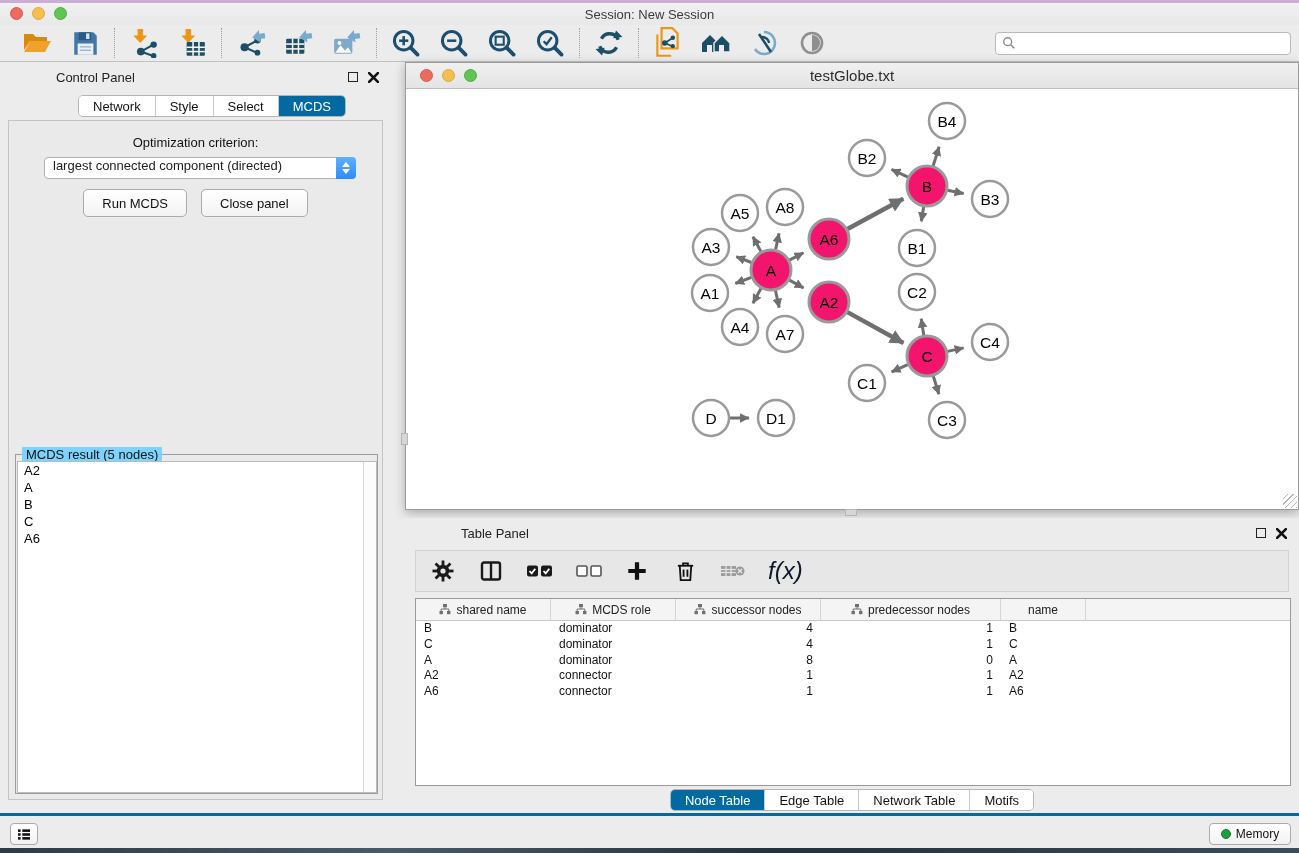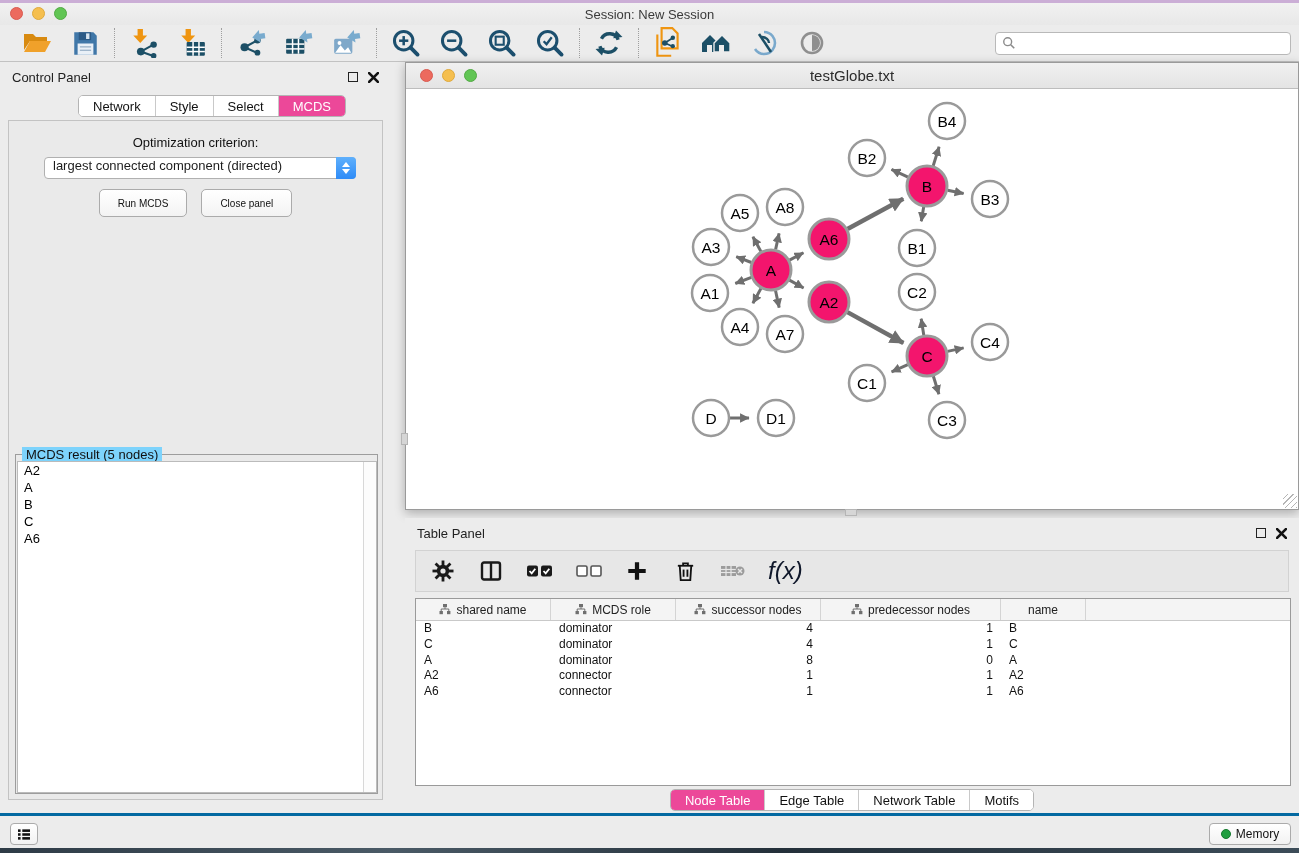--- a/index.html
+++ b/index.html
@@ -21,38 +21,38 @@
   .toolbar { left:0; top:25px; width:1299px; height:37px; background:#ececec; border-bottom:1px solid #c2c2c2; display:flex; align-items:center; padding:0 8px; }
   .tb-group { display:flex; align-items:center; gap:14px; padding:0 12px; }
   .tb-divider { width:1px; height:30px; border-left:1px dotted #9f9f9f; }
   .tb-btn { width:34px; height:32px; display:flex; align-items:center; justify-content:center; }
   .search-wrap { margin-left:auto; width:296px; height:23px; background:#fff; border:1px solid #b9b9b9; border-radius:4px; display:flex; align-items:center; padding:0 6px; gap:4px; }
   .search-wrap input { border:none; outline:none; flex:1; font-size:12px; background:transparent; font-family:"Liberation Sans",sans-serif;}
 
   
   .control-panel { left:0; top:62px; width:391px; height:751px; background:#ececec; }
   .panel-head { height:30px; display:flex; align-items:center; padding:0 12px; }
-  .panel-title { font-size:13px; color:#222; }
+  .panel-title { font-size:13px; color:#222;margin-left:44px; }
   .panel-head-icons { margin-left:auto; display:flex; gap:10px; align-items:center; }
   .float-box { width:10px; height:10px; border:1.6px solid #222; background:transparent; }
 
   .segbar { position:absolute; left:78px; top:33px; display:flex; border:1px solid #b4b4b4; border-radius:5px; overflow:hidden; background:#fff; height:22px; }
   .seg { padding:2px 14px; font-size:13px; line-height:17px; color:#111; background:#fff; border-right:1px solid #c9c9c9; display:flex; align-items:center;}
   .seg:last-child { border-right:none; }
-  .seg.active { background:#ec4899; color:#fff; }
+  .seg.active { background:#0369a1; color:#fff; }
 
   .cp-content { position:absolute; left:8px; top:58px; width:375px; height:680px; background:#eaeaea; border:1px solid #c3c3c3; }
   .opt-label { position:absolute; left:0; top:14px; width:100%; text-align:center; font-size:13px; color:#111; }
   .combo { position:absolute; left:35px; top:36px; width:312px; height:22px; background:#fff; border:1px solid #b0b0b0; border-radius:4px; display:flex; align-items:flex-start; }
   .combo-text { flex:1; padding:0 8px; font-size:13px; white-space:nowrap; overflow:hidden; }
   .combo-step { width:20px; height:22px; margin:-1px -1px -1px 0; background:linear-gradient(#5fb0fc,#2e8bf7); border-radius:0 4px 4px 0; display:flex; flex-direction:column; align-items:center; justify-content:center; gap:2px; }
   .tri-up { width:0;height:0;border-left:4px solid transparent;border-right:4px solid transparent;border-bottom:5px solid #fff; }
   .tri-dn { width:0;height:0;border-left:4px solid transparent;border-right:4px solid transparent;border-top:5px solid #fff; }
   .btn-row { position:absolute; left:0; top:68px; width:100%; display:flex; justify-content:center; gap:14px; }
-  .mac-btn { height:22px; padding:13px 18px; background:linear-gradient(#ffffff,#f3f3f3); border:1px solid #ababab; border-radius:5px; font-size:10px; color:#111; display:flex; align-items:center; }
+  .mac-btn { height:22px; padding:13px 18px; background:linear-gradient(#ffffff,#f3f3f3); border:1px solid #ababab; border-radius:5px; font-size:13px; color:#111; display:flex; align-items:center; }
 
   .result-box { position:absolute; left:6px; top:333px; width:363px; height:340px; border:1px solid #9d9d9d; }
   .result-legend { position:absolute; left:6px; top:-8px; background:#7dd3fc; padding:0 4px; font-size:13px; color:#111; }
   .result-list { position:absolute; left:1px; top:6px; width:360px; height:332px; background:#fff; border:1px solid #bbb; }
   .result-scroll { position:absolute; right:0; top:0; width:13px; height:100%; border-left:1px solid #d8d8d8; background:#fcfcfc; }
   .result-item { padding:1px 6px; font-size:13px; line-height:15px; color:#000; }
 
   
   .net-window { left:405px; top:62px; width:894px; height:448px; background:#fff; border:1px solid #9a9a9a; box-shadow:0 3px 10px rgba(0,0,0,.28); }
   .net-titlebar { height:26px; background:linear-gradient(#f0f0f0,#e4e4e4); border-bottom:1px solid #bdbdbd; display:flex; align-items:center; justify-content:center; position:relative; }

